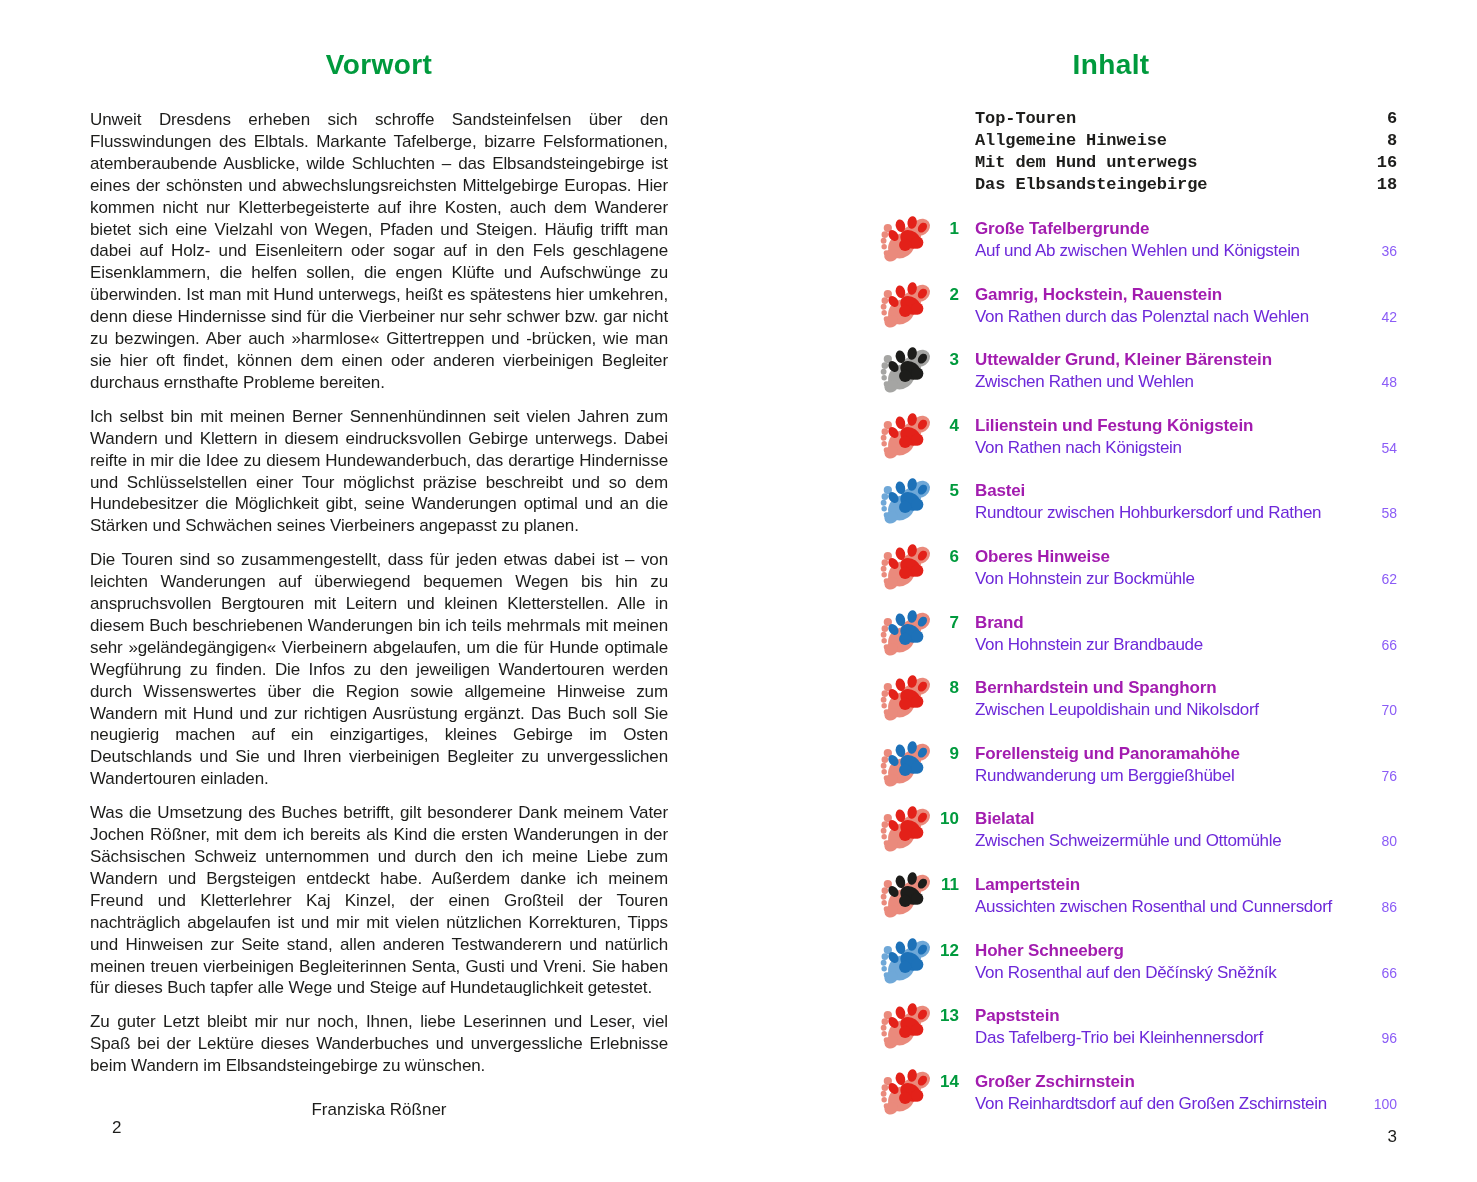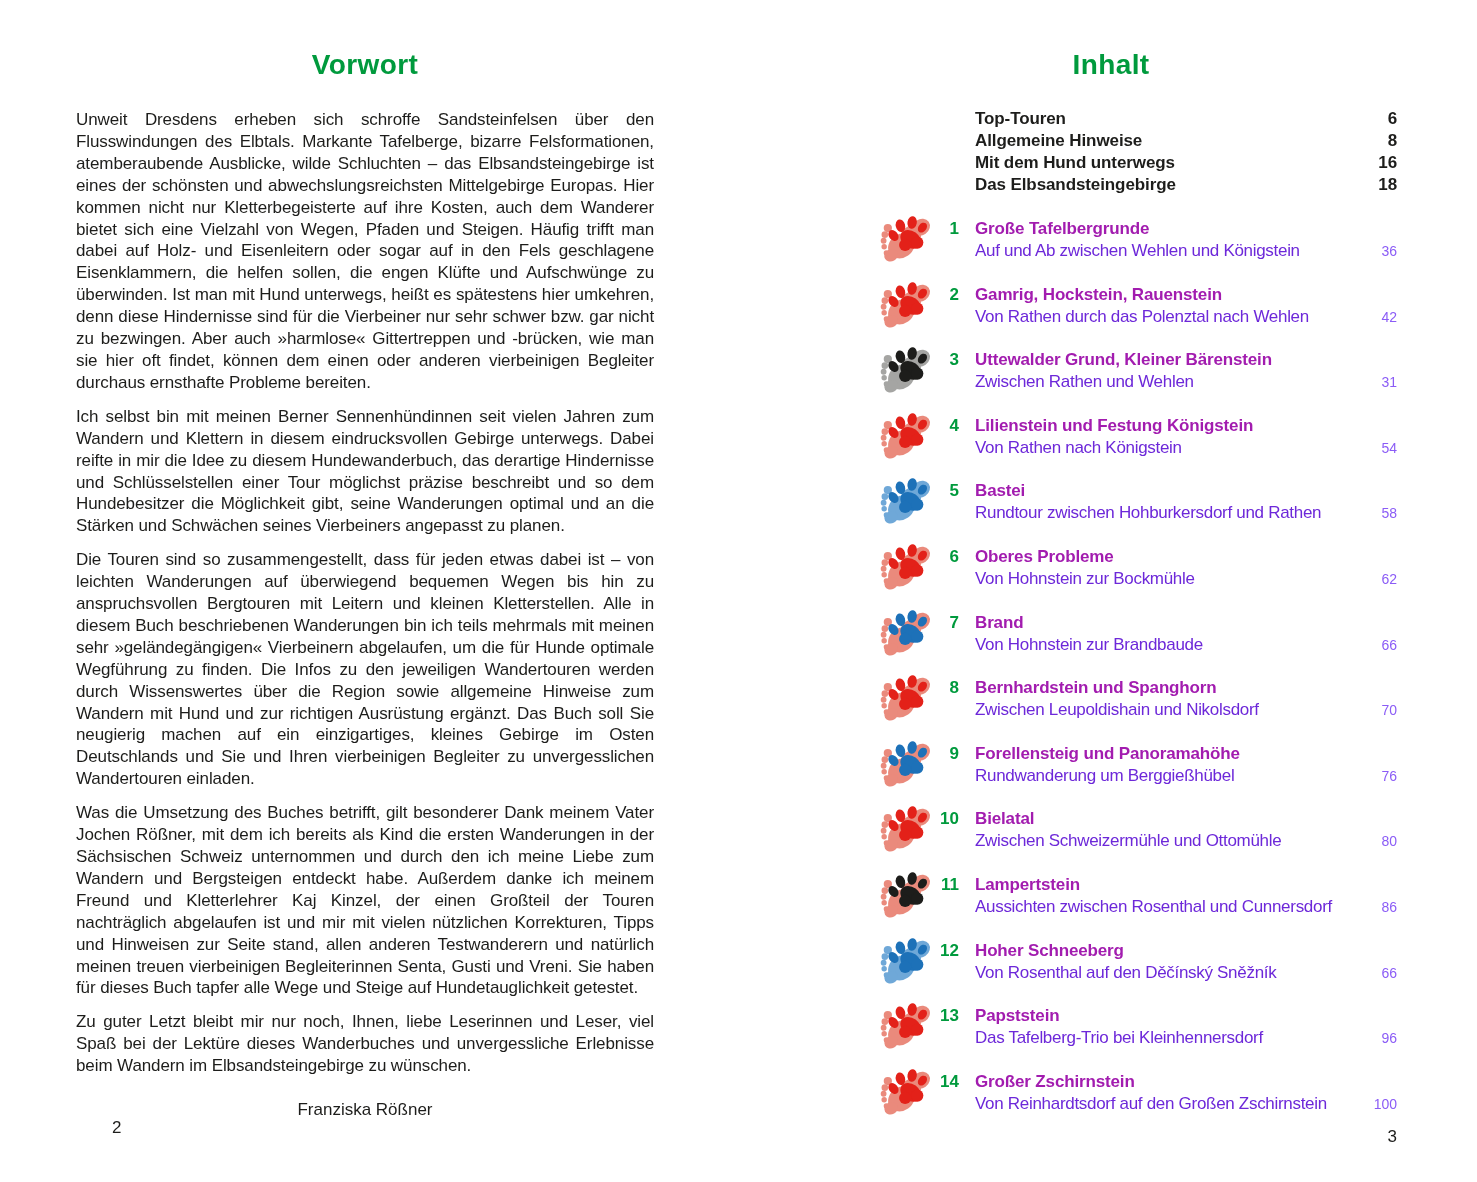--- a/index.html
+++ b/index.html
@@ -6,32 +6,32 @@
   body {
     width: 1477px; height: 1182px; position: relative;
     background: #ffffff; color: #1d1d1b;
     font-family: "Liberation Sans", "DejaVu Sans", sans-serif;
   }
   .page-title {
     font-size: 28px; font-weight: bold; color: #009a3d;
     text-align: center; line-height: 34px; letter-spacing: .4px;
   }
   
-  .left-page { position: absolute; left: 64px; top: 48px; width: 602px; }
+  .left-page { position: absolute; left: 78px; top: 48px; width: 602px; }
   .left-page .page-title { margin-bottom: 27px; }
   .body-text p {
     margin: 12px; font-size: 17px; line-height: 21.9px;
     text-align: justify; letter-spacing: -0.1px;
   }
   .signature { margin-top: 22px; font-size: 17px; line-height: 21.9px; text-align: center; }
   
   .right-page { position: absolute; left: 876px; top: 48px; width: 521px; }
   .right-page .title-wrap { width: 470px; }
   .front-matter { margin: 26px 0 0 99px; }
-  .fm-row { display: flex; font-size: 17px; font-weight: bold; line-height: 22px; letter-spacing: -0.1px; }
+  .fm-row { display: flex; font-size: 17px; font-weight: bold; line-height: 22px; letter-spacing: -0.1px; font-family: Liberation Mono, monospace; }
   .fm-label { flex: 1; }
   .fm-page { flex: 0 0 auto; text-align: right; }
   .tours { margin-top: 22px; }
   .tour-row { display: flex; align-items: flex-start; height: 44px; margin-bottom: 21.6px; }
   .paw-svg { flex: 0 0 62px; width: 62px; height: 58px; margin-top: -3px; }
   .tnum {
     flex: 0 0 37px; box-sizing: border-box; padding-right: 16px;
     text-align: right; font-size: 17px; font-weight: bold;
     color: #009a3d; line-height: 22px;
   }
@@ -149,21 +149,21 @@
     <div class="tour-row">
       <svg class="paw-svg" viewBox="0 0 64 62">
         <use href="#footprint" fill="#a5a5a3"></use>
         <use href="#dogpaw" fill="#1d1d1b"></use>
       </svg>
       <span class="tnum">3</span>
       <div class="ttext">
         <div class="ttitle">Uttewalder Grund, Kleiner Bärenstein</div>
         <div class="tsub">Zwischen Rathen und Wehlen</div>
       </div>
-      <span class="tpage">31</span>
+      <span class="tpage">48</span>
     </div>
 
     <div class="tour-row">
       <svg class="paw-svg" viewBox="0 0 64 62">
         <use href="#footprint" fill="#ea8a7c"></use>
         <use href="#dogpaw" fill="#e32119"></use>
       </svg>
       <span class="tnum">4</span>
       <div class="ttext">
         <div class="ttitle">Lilienstein und Festung Königstein</div>
@@ -185,21 +185,21 @@
       <span class="tpage">58</span>
     </div>
 
     <div class="tour-row">
       <svg class="paw-svg" viewBox="0 0 64 62">
         <use href="#footprint" fill="#ea8a7c"></use>
         <use href="#dogpaw" fill="#e32119"></use>
       </svg>
       <span class="tnum">6</span>
       <div class="ttext">
-        <div class="ttitle">Oberes Probleme</div>
+        <div class="ttitle">Oberes Hinweise</div>
         <div class="tsub">Von Hohnstein zur Bockmühle</div>
       </div>
       <span class="tpage">62</span>
     </div>
 
     <div class="tour-row">
       <svg class="paw-svg" viewBox="0 0 64 62">
         <use href="#footprint" fill="#ea8a7c"></use>
         <use href="#dogpaw" fill="#1d71b8"></use>
       </svg>

